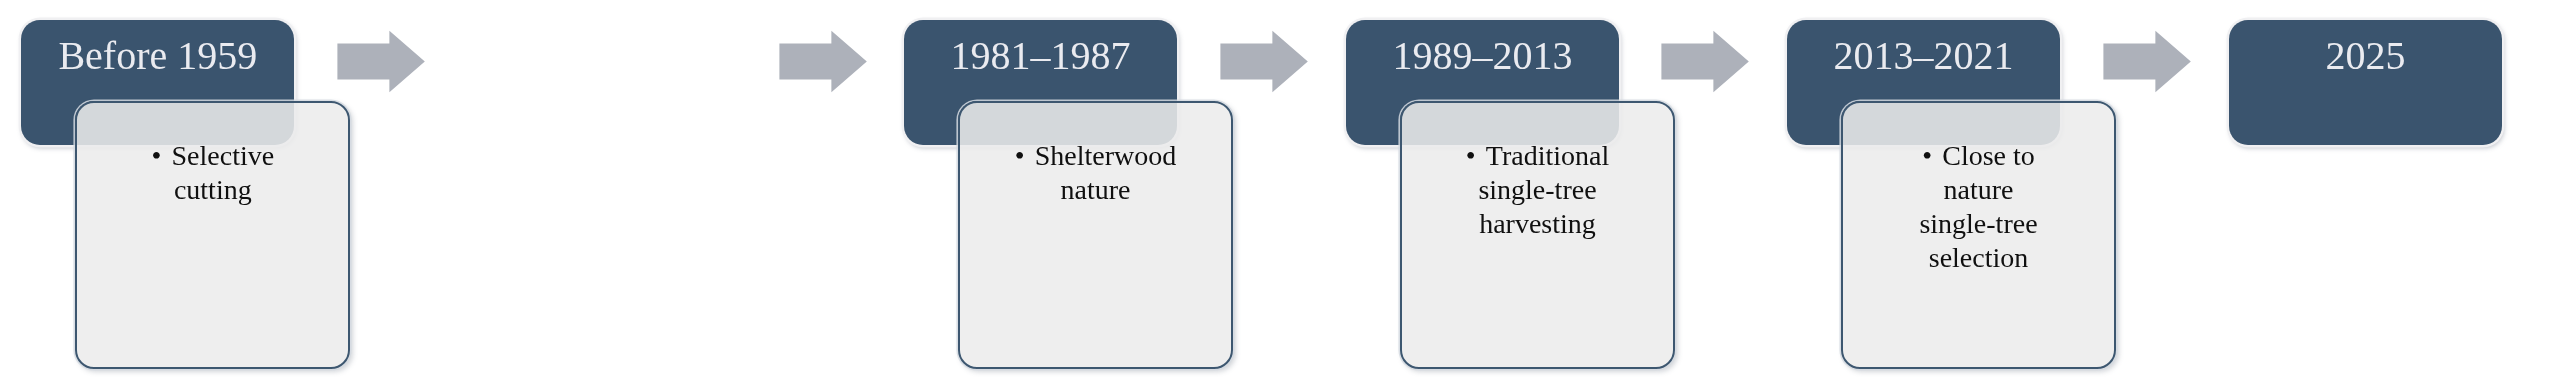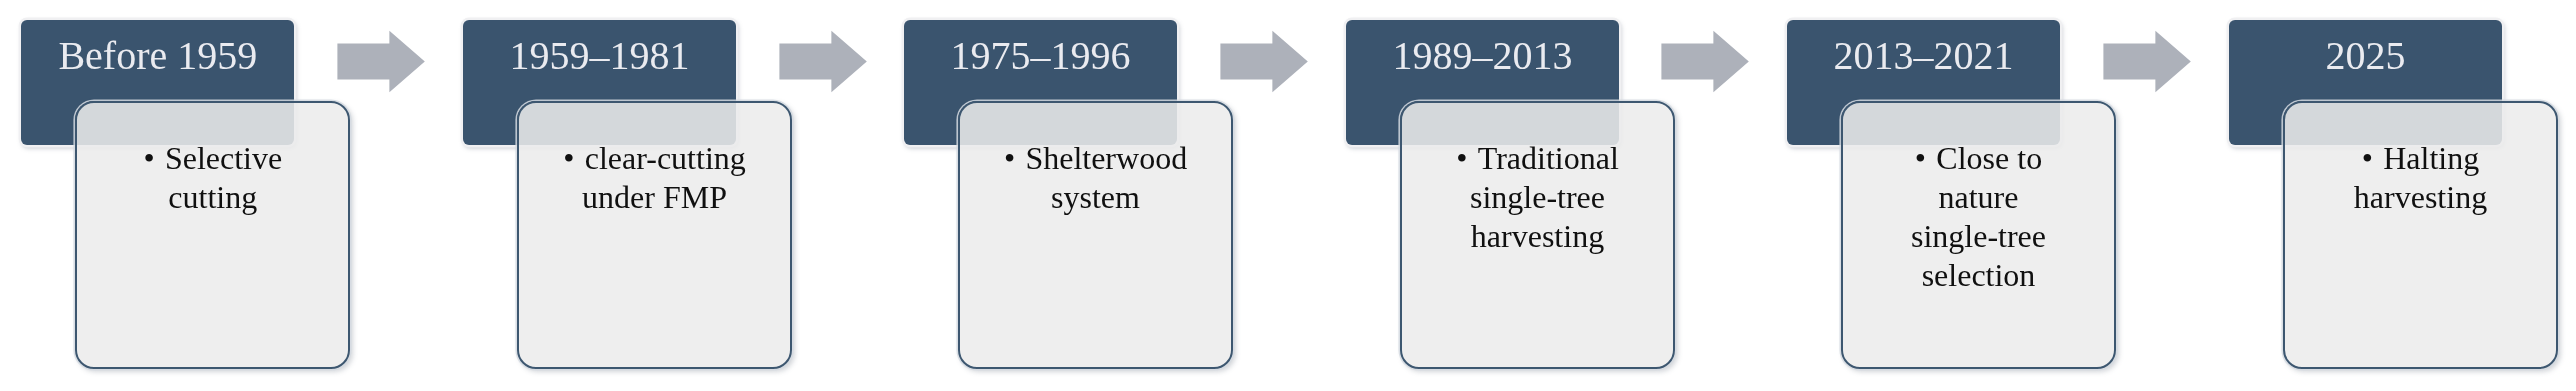--- a/index.html
+++ b/index.html
@@ -22,21 +22,21 @@
     height: 391px;
   }
   .era {
     position: absolute;
     left: 0;
     top: 20px;
     width: 273px;
     height: 125px;
     box-sizing: border-box;
     padding-top: 12px;
-    border-radius: 6px;
+    border-radius: 19px;
     background: var(--header-fill, #3A546E);
     color: var(--header-text, #EAEBF0);
     font-size: 40px;
     line-height: 1.2;
     text-align: center;
     z-index: 1;
     box-shadow: 0 0 0 2.4px var(--header-ring, #F0F0F2), 1.6px 2.4px 5.5px rgba(96,106,122,0.40);
   }
   .card {
     position: absolute;
@@ -48,21 +48,21 @@
     border: 2.4px solid var(--card-border, #3D5770);
     border-radius: 19px;
     background: var(--card-fill, rgba(235,235,235,0.87));
     z-index: 2;
     box-shadow: 0 0 0 1.6px var(--card-ring, rgba(213,219,226,0.85)), 2.4px 2.4px 5.5px rgba(96,106,122,0.28);
   }
   .practice {
     padding: 36px 12.6px 0;
     text-align: center;
     white-space: pre-line;
-    font-size: 32px;
+    font-size: 28px;
     line-height: 1.22;
     color: var(--practice-text, #101010);
   }
   .bullet {
     margin-right: 10.3px;
   }
   .arrow {
     position: absolute;
     top: 30px;
     width: 89px;
@@ -91,42 +91,33 @@
       <div class="practice"><span class="bullet">•</span><span>Selective
 cutting</span></div>
     </div>
   </div>
   <div class="arrow" style="left:337px">
     <svg viewBox="0 0 112 80" xmlns="http://www.w3.org/2000/svg">
         <path d="M0,17 H66 V1 L111,40 L66,79 V63 H0 Z"></path>
       </svg>
   </div>
 
-  <div class="block" style="left:463px">
-    <div class="era">
-      <span>1959–1981</span>
-    </div>
-    <div class="card">
-      <div class="practice"><span class="bullet">•</span><span>clear-cutting
-under FMP</span></div>
-    </div>
-  </div>
   <div class="arrow" style="left:779px">
     <svg viewBox="0 0 112 80" xmlns="http://www.w3.org/2000/svg">
         <path d="M0,17 H66 V1 L111,40 L66,79 V63 H0 Z"></path>
       </svg>
   </div>
 
   <div class="block" style="left:904px">
     <div class="era">
-      <span>1975–1996</span>
+      <span>1981–1987</span>
     </div>
     <div class="card">
       <div class="practice"><span class="bullet">•</span><span>Shelterwood
-system</span></div>
+nature</span></div>
     </div>
   </div>
   <div class="arrow" style="left:1220px">
     <svg viewBox="0 0 112 80" xmlns="http://www.w3.org/2000/svg">
         <path d="M0,17 H66 V1 L111,40 L66,79 V63 H0 Z"></path>
       </svg>
   </div>
 
   <div class="block" style="left:1346px">
     <div class="era">
@@ -158,20 +149,16 @@
   <div class="arrow" style="left:2103px">
     <svg viewBox="0 0 112 80" xmlns="http://www.w3.org/2000/svg">
         <path d="M0,17 H66 V1 L111,40 L66,79 V63 H0 Z"></path>
       </svg>
   </div>
 
   <div class="block" style="left:2229px">
     <div class="era">
       <span>2025</span>
     </div>
-    <div class="card">
-      <div class="practice"><span class="bullet">•</span><span>Halting
-harvesting</span></div>
-    </div>
   </div>
 
 </div>
 
 
 </body></html>

